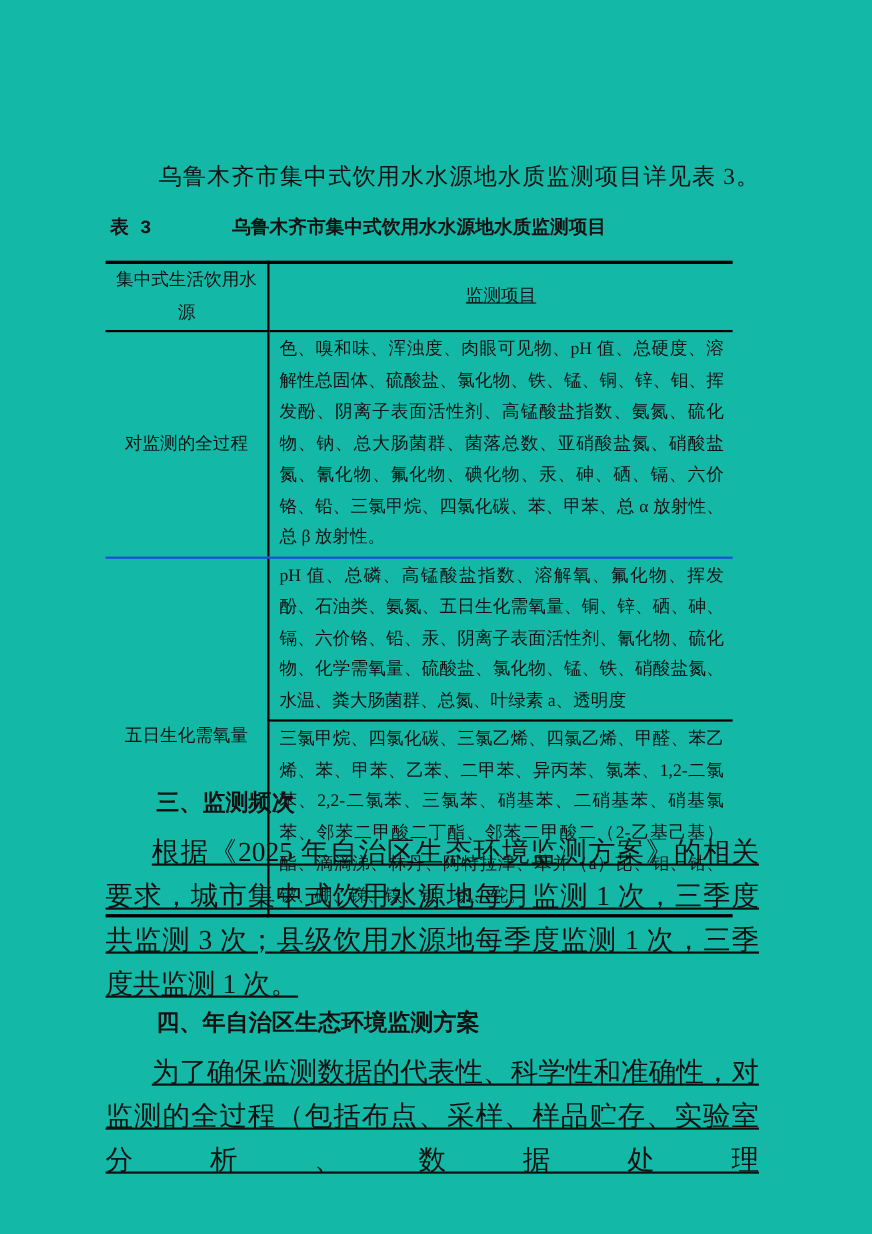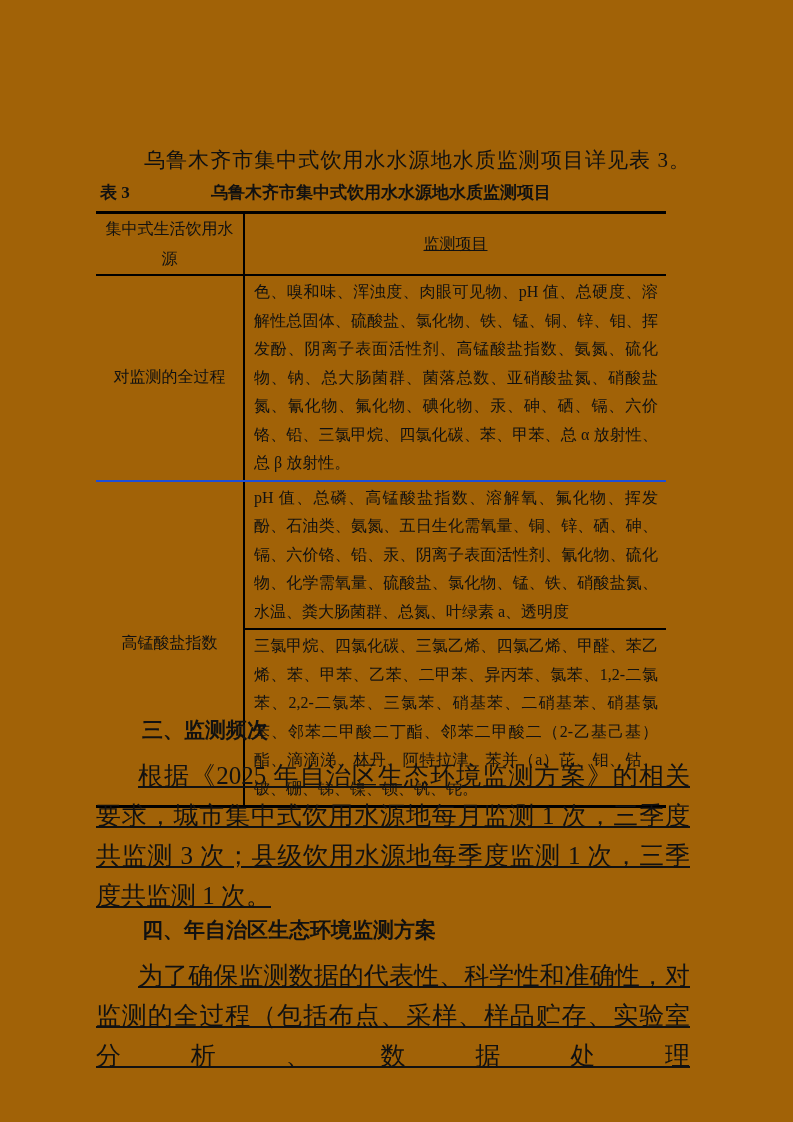--- a/index.html
+++ b/index.html
@@ -4,44 +4,44 @@
 <style>
   * { margin: 0; padding: 0; box-sizing: border-box; }
   html, body { background: #ffffff; }
   body {
     width: 793px; height: 1122px;
     font-family: "Liberation Serif", "DejaVu Serif", serif;
     color: #111111;
     position: relative;
     overflow: hidden;
   }
-  .page { position: absolute; inset: 0; background: #a16207; padding-left: 10px; }
+  .page { position: absolute; inset: 0; background: #14b8a6; padding-left: 10px; }
 
   
   .content-top { position: absolute; left: 96px; top: 147px; width: 594px; }
 
   .intro {
     font-size: 21px; line-height: 26px;
     text-indent: 48px;
     text-align: justify; text-align-last: justify;
   }
 
   .table-caption {
     position: relative;
     width: 570px;
-    margin-top: 10px;
+    margin-top: 26px;
     height: 20px; line-height: 20px;
-    font-family: Liberation Serif, serif;
+    font-family: Liberation Mono, monospace;
     font-weight: bold; font-size: 17px;
   }
   .tbl-label { position: absolute; left: 4px; top: 0; }
   .tbl-title { display: block; text-align: center; }
 
   table.mon-table {
-    margin-top: 8px;
+    margin-top: 18px;
     width: 570px;
     border-collapse: collapse;
     border-top: 3px solid #000;
     border-bottom: 3px solid #000;
     font-size: 16px;
   }
   .mon-table col.c1 { width: 148px; }
   .mon-table td { vertical-align: middle; }
   .mon-table td.left {
     text-align: center;
@@ -97,21 +97,21 @@
       <tbody>
         <tr class="hdr">
           <td class="left">集中式生活饮用水源</td>
           <td class="rightcol">监测项目</td>
         </tr>
         <tr class="r1">
           <td class="left">对监测的全过程</td>
           <td class="rightcol items">色、嗅和味、浑浊度、肉眼可见物、pH 值、总硬度、溶解性总固体、硫酸盐、氯化物、铁、锰、铜、锌、钼、挥发酚、阴离子表面活性剂、高锰酸盐指数、氨氮、硫化物、钠、总大肠菌群、菌落总数、亚硝酸盐氮、硝酸盐氮、氰化物、氟化物、碘化物、汞、砷、硒、镉、六价铬、铅、三氯甲烷、四氯化碳、苯、甲苯、总 α 放射性、总 β 放射性。</td>
         </tr>
         <tr class="r2a">
-          <td class="left" rowspan="2">高锰酸盐指数</td>
+          <td class="left" rowspan="2">五日生化需氧量</td>
           <td class="rightcol items">pH 值、总磷、高锰酸盐指数、溶解氧、氟化物、挥发酚、石油类、氨氮、五日生化需氧量、铜、锌、硒、砷、镉、六价铬、铅、汞、阴离子表面活性剂、氰化物、硫化物、化学需氧量、硫酸盐、氯化物、锰、铁、硝酸盐氮、水温、粪大肠菌群、总氮、叶绿素 a、透明度</td>
         </tr>
         <tr class="r2b">
           <td class="rightcol items">三氯甲烷、四氯化碳、三氯乙烯、四氯乙烯、甲醛、苯乙烯、苯、甲苯、乙苯、二甲苯、异丙苯、氯苯、1,2-二氯苯、2,2-二氯苯、三氯苯、硝基苯、二硝基苯、硝基氯苯、邻苯二甲酸二丁酯、邻苯二甲酸二（2-乙基己基）酯、滴滴涕、林丹、阿特拉津、苯并（a）芘、钼、钴、铍、硼、锑、镍、钡、钒、铊。</td>
         </tr>
       </tbody>
     </table>
 
   </div>
 

